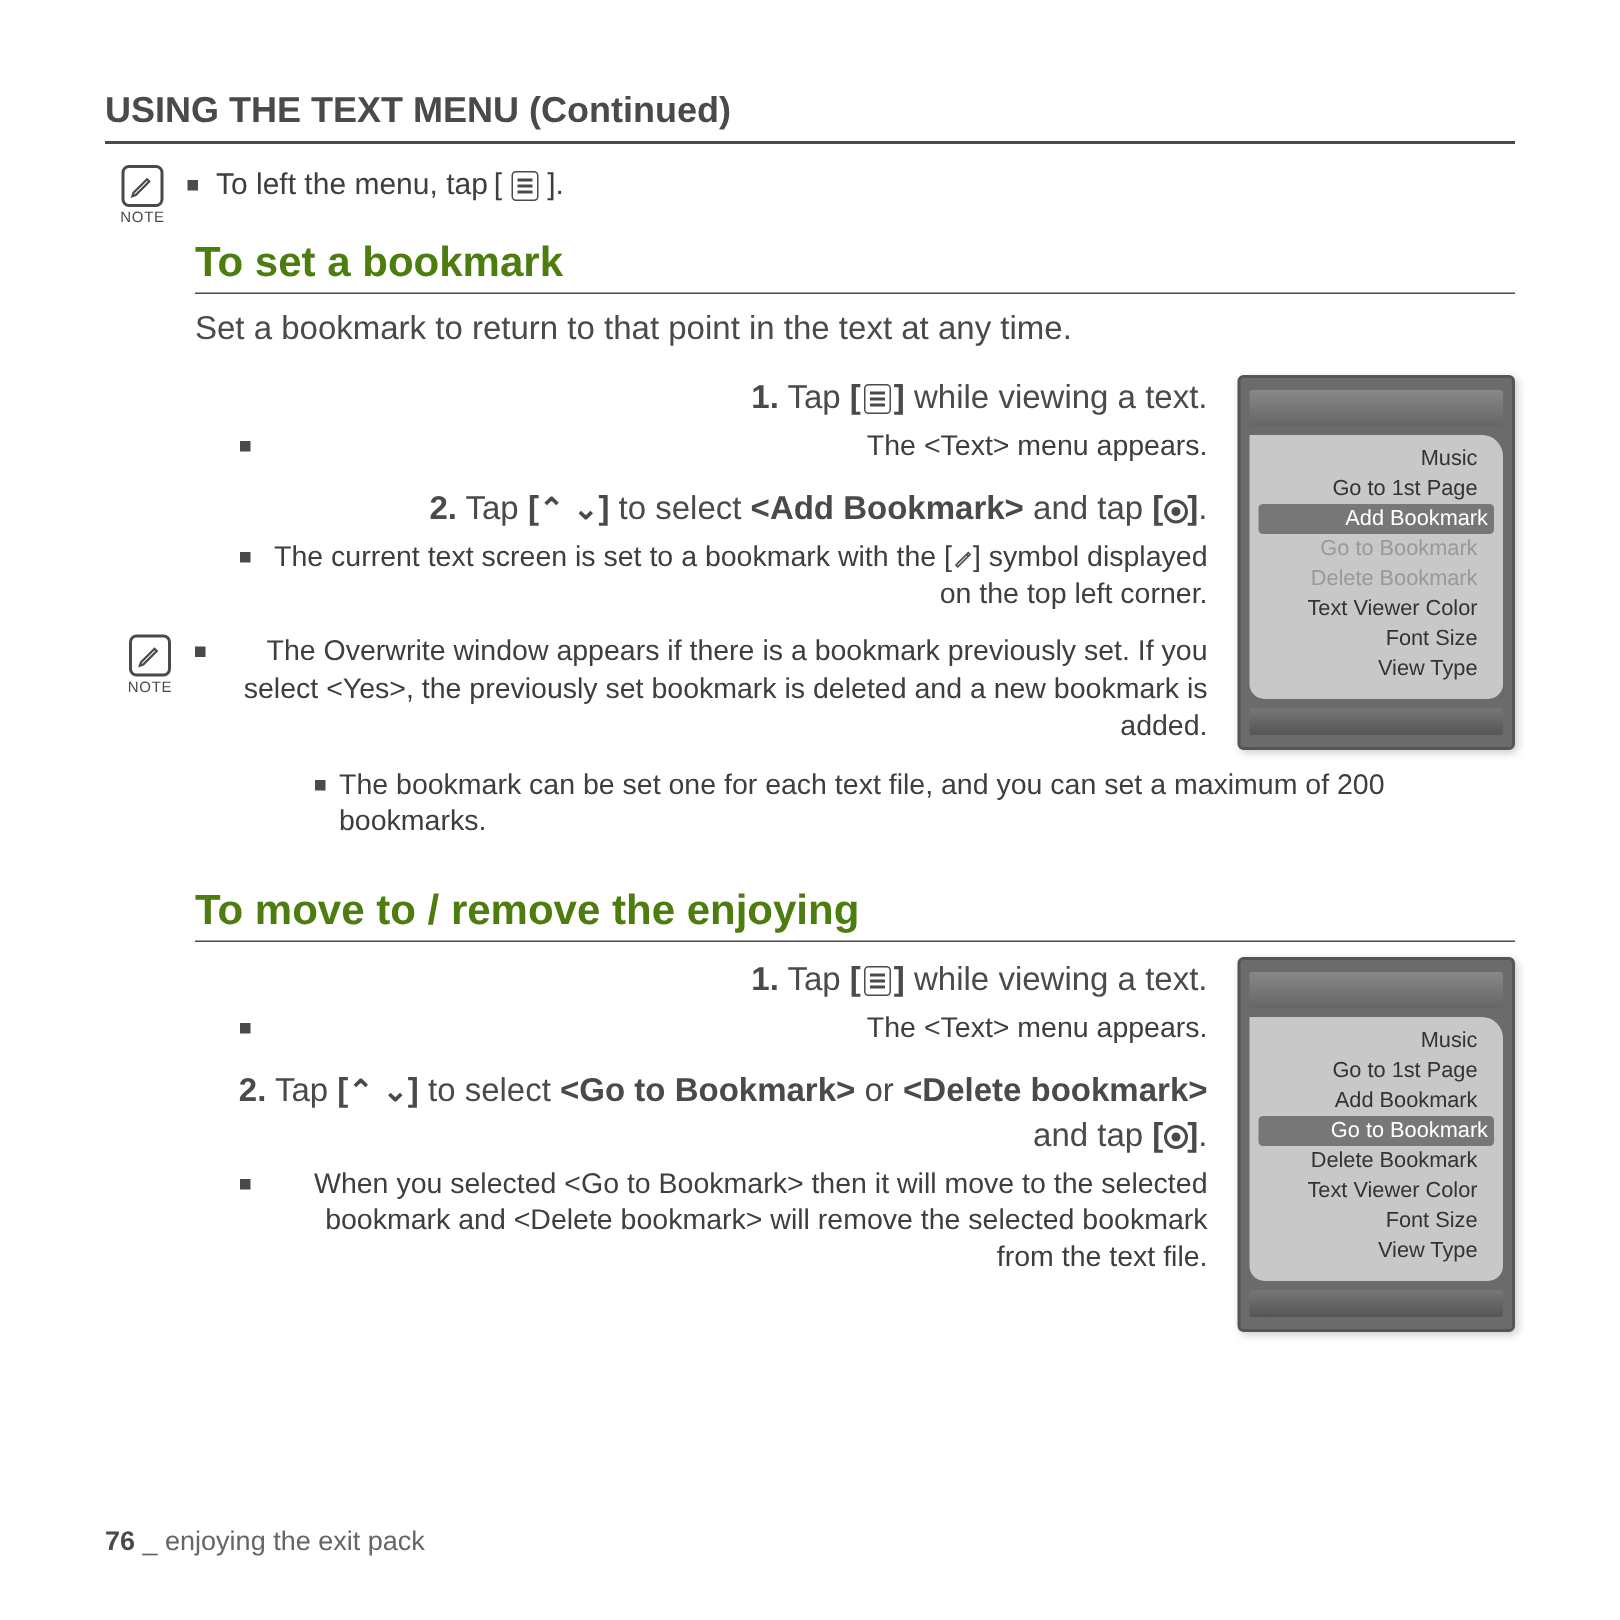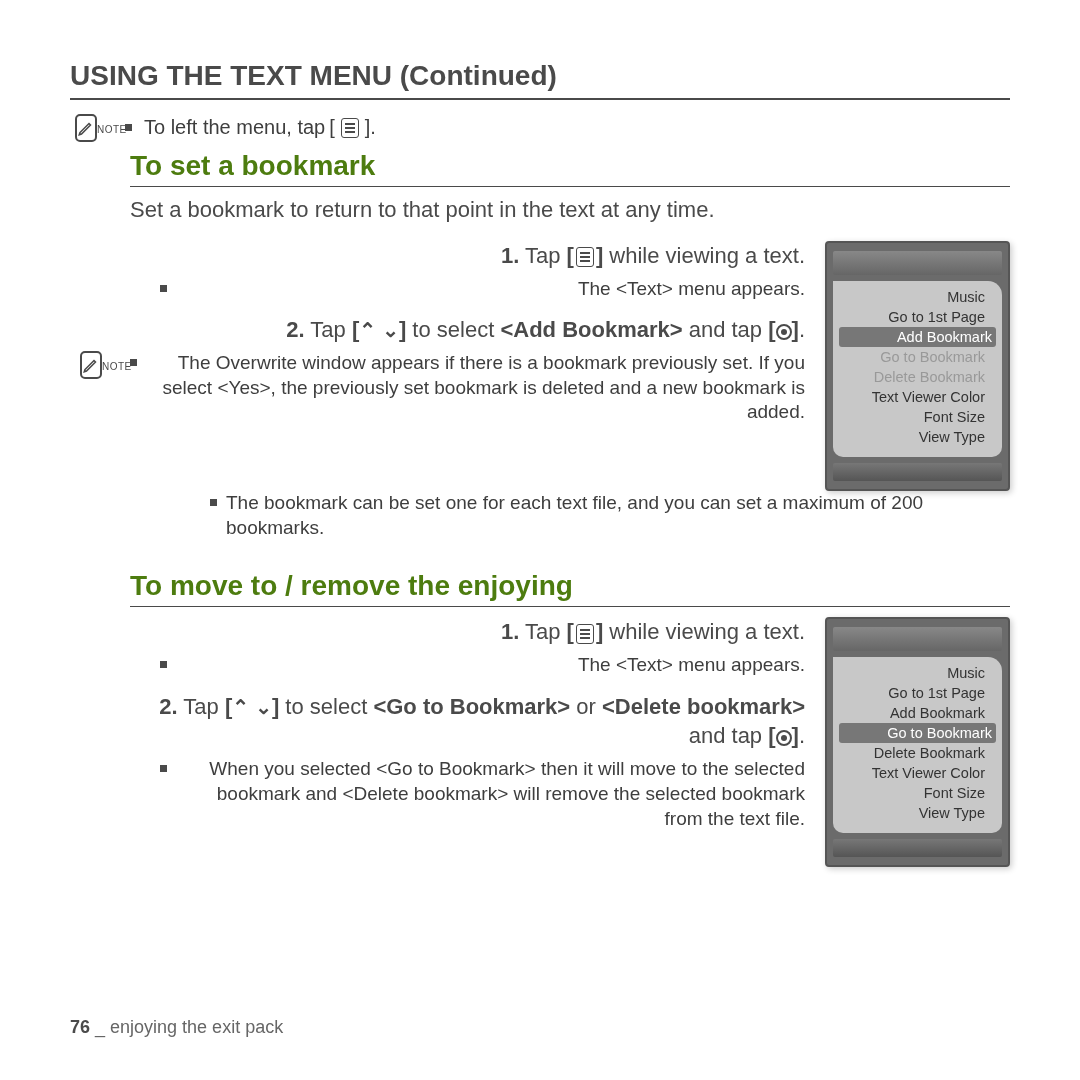--- a/index.html
+++ b/index.html
@@ -6,37 +6,37 @@
   body {
     width: 1080px;
     height: 1080px;
     background: #ffffff;
     font-family: Arial, Helvetica, sans-serif;
     color: #4a4a4a;
     padding: 60px 70px 40px 70px;
     position: relative;
   }
   h1.title {
-    font-size: 28px;
+    font-size: 24px;
     font-weight: bold;
     color: #4a4a4a;
     border-bottom: 2px solid #4a4a4a;
     padding-bottom: 6px;
     margin-bottom: 14px;
   }
   .exit-row {
     display: flex;
     align-items: flex-start;
     gap: 10px;
     margin-bottom: 8px;
     margin-left: 5px;
   }
   .note-block {
     display: flex;
-    flex-direction: row;
+    flex-direction: column;
     align-items: center;
     width: 40px;
     flex-shrink: 0;
   }
   .note-icon {
     width: 28px;
     height: 28px;
     border: 2px solid #4a4a4a;
     border-radius: 5px;
     display: flex;
@@ -249,20 +249,25 @@
         <span class="num">1.</span>
         <span>Tap </span><strong>[</strong><span class="glyph-box">
             <span class="glyph-lines"></span>
           </span><strong>]</strong><span> while viewing a text.</span>
       </div>
       <div class="sub">The &lt;Text&gt; menu appears.</div>
 
       <div class="step">
         <span class="num">2.</span>
         <span>Tap </span><strong>[<span class="chev">⌃</span> <span class="chev">⌄</span>]</strong><span> to select </span><strong>&lt;Add Bookmark&gt;</strong><span> and tap </span><strong>[<span class="circ"></span>]</strong>.
+      </div>
+      <div class="sub">
+        <span>The current text screen is set to a bookmark with the </span>[<svg class="pencil" viewBox="0 0 24 24">
+            <path d="M4 20 L16 8 L18 10 L6 22 Z M16 8 L18 6 L20 8 L18 10 Z" fill="none" stroke="#4a4a4a" stroke-width="2"></path>
+          </svg>]<span> symbol displayed on the top left corner.</span>
       </div>
 
       <div class="withnote">
         <div class="note-side">
           <div class="note-block">
             <div class="note-icon">
               <svg viewBox="0 0 24 24">
                   <path d="M4 18 L16 6 L18 8 L6 20 L3 21 L4 18 Z" fill="none" stroke="#4a4a4a" stroke-width="2"></path>
                 </svg>
             </div>

